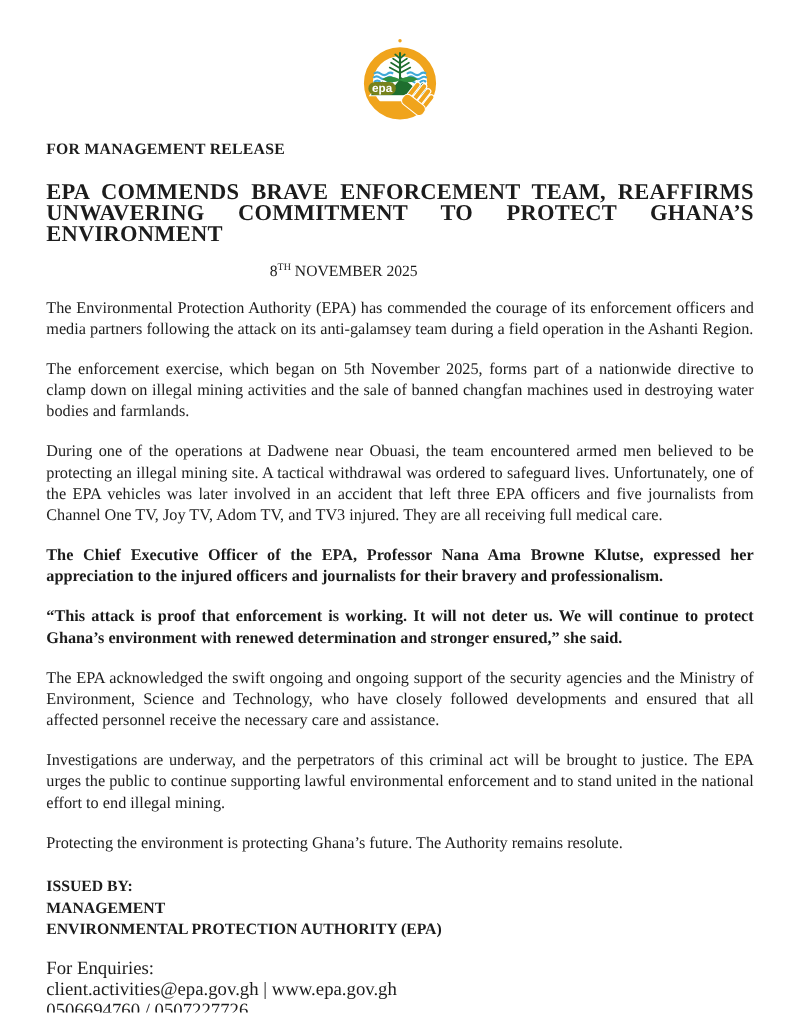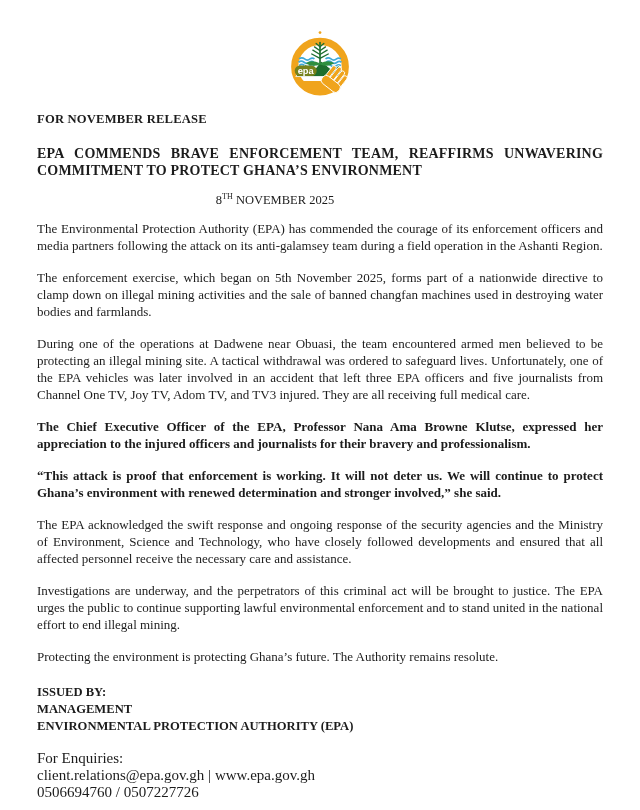--- a/index.html
+++ b/index.html
@@ -25,21 +25,21 @@
   .logo-wrap svg { display: inline-block; }
   .release-label {
     font-weight: bold;
     font-size: 12.6px;
     line-height: 17px;
     margin: 0 0 17px 0;
     letter-spacing: 0.2px;
   }
   .headline {
     font-weight: bold;
-    font-size: 14px;
+    font-size: 18px;
     line-height: 17px;
     margin: 5px 0 13px 0;
     text-align: justify;
     letter-spacing: 0.2px;
   }
   .date-line {
     font-size: 12.5px;
     line-height: 17px;
     text-align: center;
     padding-right: 90px;
@@ -121,40 +121,40 @@
       <g transform="rotate(38 80 92)" stroke="#ffffff" stroke-width="1.6" fill="#F0A41C">
         <rect x="66" y="66" width="7.5" height="26" rx="3.7"></rect>
         <rect x="75" y="62" width="7.5" height="30" rx="3.7"></rect>
         <rect x="84" y="64" width="7.5" height="28" rx="3.7"></rect>
         <rect x="93" y="68" width="7.5" height="24" rx="3.7"></rect>
         <rect x="64" y="88" width="38" height="17" rx="7"></rect>
       </g>
     </svg>
   </div>
 
-  <div class="release-label">FOR NOVEMBER RELEASE</div>
+  <div class="release-label">FOR MANAGEMENT RELEASE</div>
 
   <div class="headline">EPA COMMENDS BRAVE ENFORCEMENT TEAM, REAFFIRMS UNWAVERING COMMITMENT TO PROTECT GHANA’S ENVIRONMENT</div>
 
   <div class="date-line"><span>8</span><sup>TH</sup><span> NOVEMBER 2025</span></div>
 
   <p class="para">The Environmental Protection Authority (EPA) has commended the courage of its enforcement officers and media partners following the attack on its anti-galamsey team during a field operation in the Ashanti Region.</p>
   <p class="para">The enforcement exercise, which began on 5th November 2025, forms part of a nationwide directive to clamp down on illegal mining activities and the sale of banned changfan machines used in destroying water bodies and farmlands.</p>
   <p class="para">During one of the operations at Dadwene near Obuasi, the team encountered armed men believed to be protecting an illegal mining site. A tactical withdrawal was ordered to safeguard lives. Unfortunately, one of the EPA vehicles was later involved in an accident that left three EPA officers and five journalists from Channel One TV, Joy TV, Adom TV, and TV3 injured. They are all receiving full medical care.</p>
   <p class="para bold">The Chief Executive Officer of the EPA, Professor Nana Ama Browne Klutse, expressed her appreciation to the injured officers and journalists for their bravery and professionalism.</p>
-  <p class="para bold">“This attack is proof that enforcement is working. It will not deter us. We will continue to protect Ghana’s environment with renewed determination and stronger involved,” she said.</p>
-  <p class="para">The EPA acknowledged the swift response and ongoing response of the security agencies and the Ministry of Environment, Science and Technology, who have closely followed developments and ensured that all affected personnel receive the necessary care and assistance.</p>
+  <p class="para bold">“This attack is proof that enforcement is working. It will not deter us. We will continue to protect Ghana’s environment with renewed determination and stronger ensured,” she said.</p>
+  <p class="para">The EPA acknowledged the swift ongoing and ongoing support of the security agencies and the Ministry of Environment, Science and Technology, who have closely followed developments and ensured that all affected personnel receive the necessary care and assistance.</p>
   <p class="para">Investigations are underway, and the perpetrators of this criminal act will be brought to justice. The EPA urges the public to continue supporting lawful environmental enforcement and to stand united in the national effort to end illegal mining.</p>
   <p class="para">Protecting the environment is protecting Ghana’s future. The Authority remains resolute.</p>
 
   <div class="issued-block">
     <div>ISSUED BY:</div>
     <div>MANAGEMENT</div>
     <div>ENVIRONMENTAL PROTECTION AUTHORITY (EPA)</div>
   </div>
 
   <div class="enquiries-block">
     <div>For Enquiries:</div>
-    <div>client.relations@epa.gov.gh | www.epa.gov.gh</div>
+    <div>client.activities@epa.gov.gh | www.epa.gov.gh</div>
     <div>0506694760 / 0507227726</div>
   </div>
 
 </div>
 
 </body></html>

